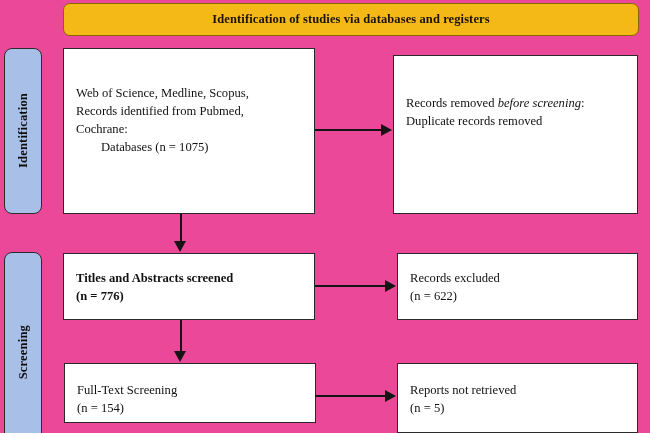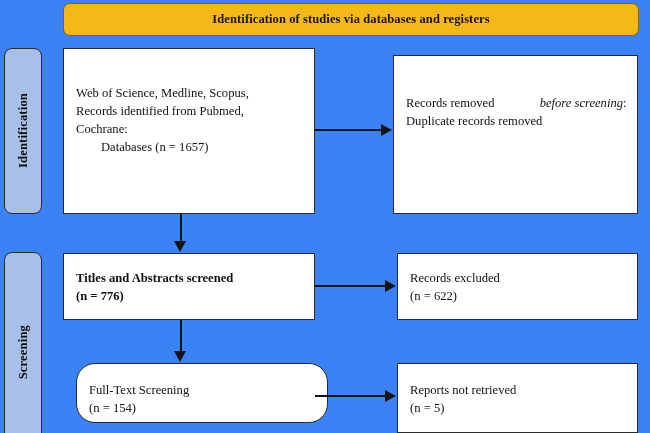--- a/index.html
+++ b/index.html
@@ -4,21 +4,21 @@
 <style>
   html, body {
     margin: 0;
     padding: 0;
     background: #ffffff;
   }
   #page {
     position: relative;
     width: 650px;
     height: 433px;
-    background: #3b82f6;
+    background: #ec4899;
     overflow: hidden;
     font-family: "Liberation Serif", "DejaVu Serif", serif;
   }
 
   
   .header-banner {
     position: absolute;
     left: 63px;
     top: 3px;
     width: 576px;
@@ -88,28 +88,27 @@
     line-height: 1.42;
     color: #111111;
   }
   .flow-line {
     white-space: nowrap;
   }
   .flow-line.indent {
     padding-left: 25px;
   }
   .flow-line em {
-    margin-left: 42px;
   }
 
   #box-records-identified { left: 63px; top: 48px;  width: 252px; height: 166px; }
   #box-records-removed    { left: 393px; top: 55px; width: 245px; height: 159px; }
   #box-titles-screened    { left: 63px; top: 253px; width: 252px; height: 67px; font-weight: bold; }
   #box-records-excluded   { left: 397px; top: 253px; width: 241px; height: 67px; padding-left: 32px; }
-  #box-fulltext-screening { left: 76px; top: 363px; width: 252px; height: 60px; border-radius: 19px; }
+  #box-fulltext-screening { left: 64px; top: 363px; width: 252px; height: 60px; }
   #box-reports-not-retrieved { left: 397px; top: 363px; width: 241px; height: 70px; }
 
   #box-records-identified .flow-box-body { top: 36px; }
   #box-records-removed .flow-box-body    { top: 39px; }
   #box-titles-screened .flow-box-body    { top: 16px; }
   #box-records-excluded .flow-box-body   { top: 16px; }
   #box-fulltext-screening .flow-box-body { top: 18px; }
   #box-reports-not-retrieved .flow-box-body { top: 18px; }
 
   
@@ -170,21 +169,21 @@
 
   <div class="stage-bar" id="stage-screening">
     <span class="stage-bar-text">Screening</span>
   </div>
 
   <div class="flow-box" id="box-records-identified">
     <div class="flow-box-body">
       <div class="flow-line">Web of Science, Medline, Scopus,</div>
       <div class="flow-line">Records identified from Pubmed,</div>
       <div class="flow-line">Cochrane:</div>
-      <div class="flow-line indent">Databases (n = 1657)</div>
+      <div class="flow-line indent">Databases (n = 1075)</div>
     </div>
   </div>
 
   <div class="flow-box" id="box-records-removed">
     <div class="flow-box-body">
       <div class="flow-line"><span>Records removed </span><em>before screening</em><span>:</span></div>
       <div class="flow-line">Duplicate records removed</div>
     </div>
   </div>
 

